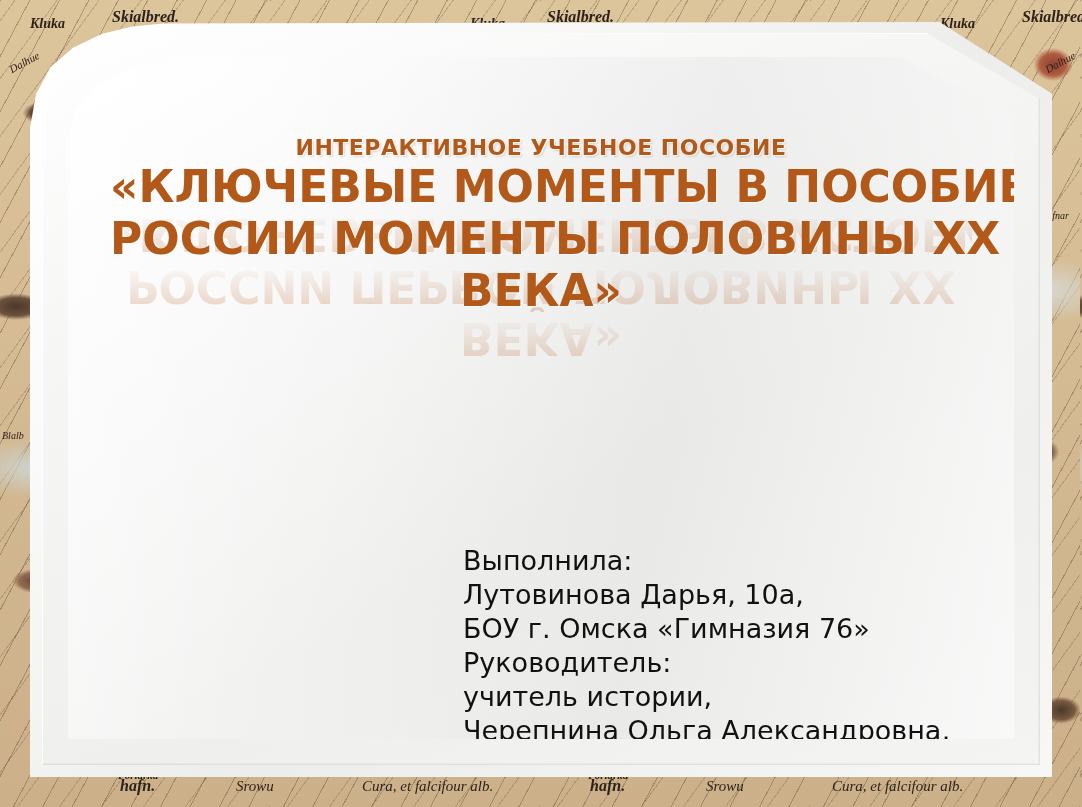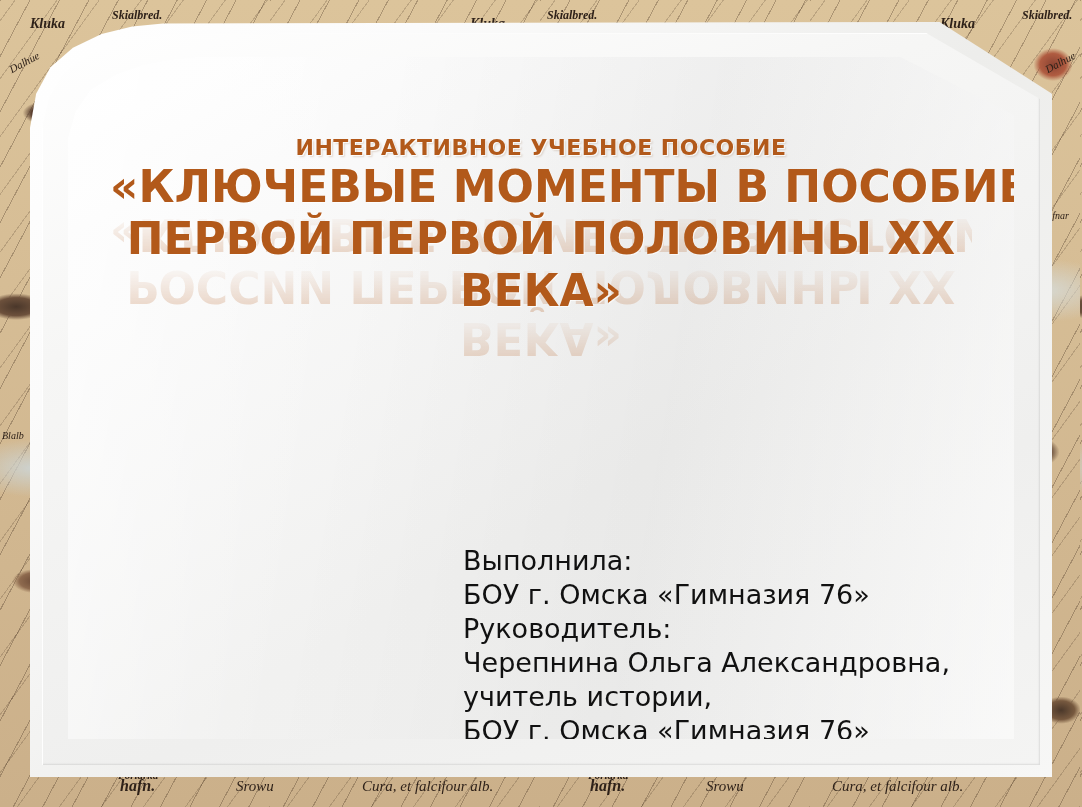--- a/index.html
+++ b/index.html
@@ -60,21 +60,21 @@
     inset: 0;
     pointer-events: none;
     font-family: "Liberation Serif", serif;
     color: #2e2119;
   }
   .map-labels span {
     position: absolute;
     white-space: nowrap;
     font-style: italic;
   }
-  .ml-a { top: 8px;  font-size: 12px; font-style: normal; font-weight: 700; text-align: right; }
+  .ml-a { top: 8px;  font-size: 16px; font-style: normal; font-weight: 700; text-align: right; }
   .ml-b { top: 16px; font-size: 14px; font-style: normal; font-weight: 700; }
   .ml-c { top: 56px; font-size: 11px; transform: rotate(-28deg); }
   .ml-d { bottom: 26px; font-size: 11px; font-weight: 700; font-style: normal; }
   .ml-e { bottom: 12px; font-size: 16px; font-weight: 700; font-style: normal; }
   .ml-f { bottom: 12px; font-size: 15px; }
   .ml-g { top: 210px; font-size: 10px; }
 
   
   .panel-shell {
     position: absolute;
@@ -252,30 +252,31 @@
     <div class="panel-bevel">
       <div class="panel-face">
         <div class="panel-sheen"></div>
 
         <div class="content">
 
           <div class="eyebrow">ИНТЕРАКТИВНОЕ УЧЕБНОЕ ПОСОБИЕ</div>
 
           <div class="title-block">
             <div class="title-line" data-reflect="«КЛЮЧЕВЫЕ МОМЕНТЫ В ИСТОРИИ">«КЛЮЧЕВЫЕ МОМЕНТЫ В ПОСОБИЕ</div>
-            <div class="title-line" data-reflect="РОССИИ ПЕРВОЙ ПОЛОВИНЫ ХХ">ПЕРВОЙ ПЕРВОЙ ПОЛОВИНЫ ХХ</div>
+            <div class="title-line" data-reflect="РОССИИ ПЕРВОЙ ПОЛОВИНЫ ХХ">РОССИИ МОМЕНТЫ ПОЛОВИНЫ ХХ</div>
             <div class="title-line" data-reflect="ВЕКА»">ВЕКА»</div>
           </div>
 
           <div class="credits">
             <div>Выполнила:</div>
+            <div>Лутовинова Дарья, 10а,</div>
             <div>БОУ г. Омска «Гимназия 76»</div>
             <div>Руководитель:</div>
+            <div>учитель истории,</div>
             <div>Черепнина Ольга Александровна,</div>
-            <div>учитель истории,</div>
             <div>БОУ г. Омска «Гимназия 76»</div>
           </div>
 
           <div class="year">2019 г.</div>
 
         </div>
       </div>
     </div>
   </div>
 </div>

